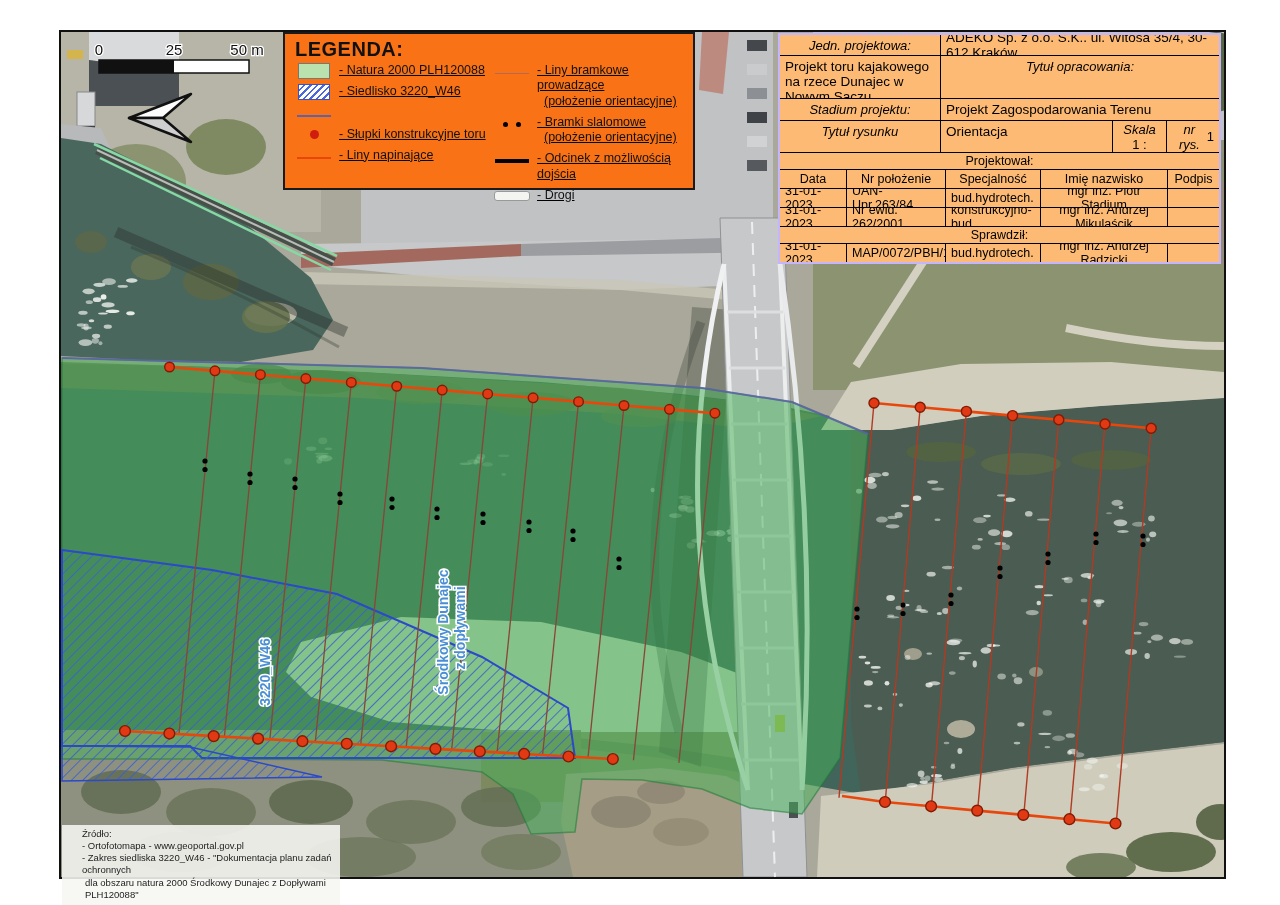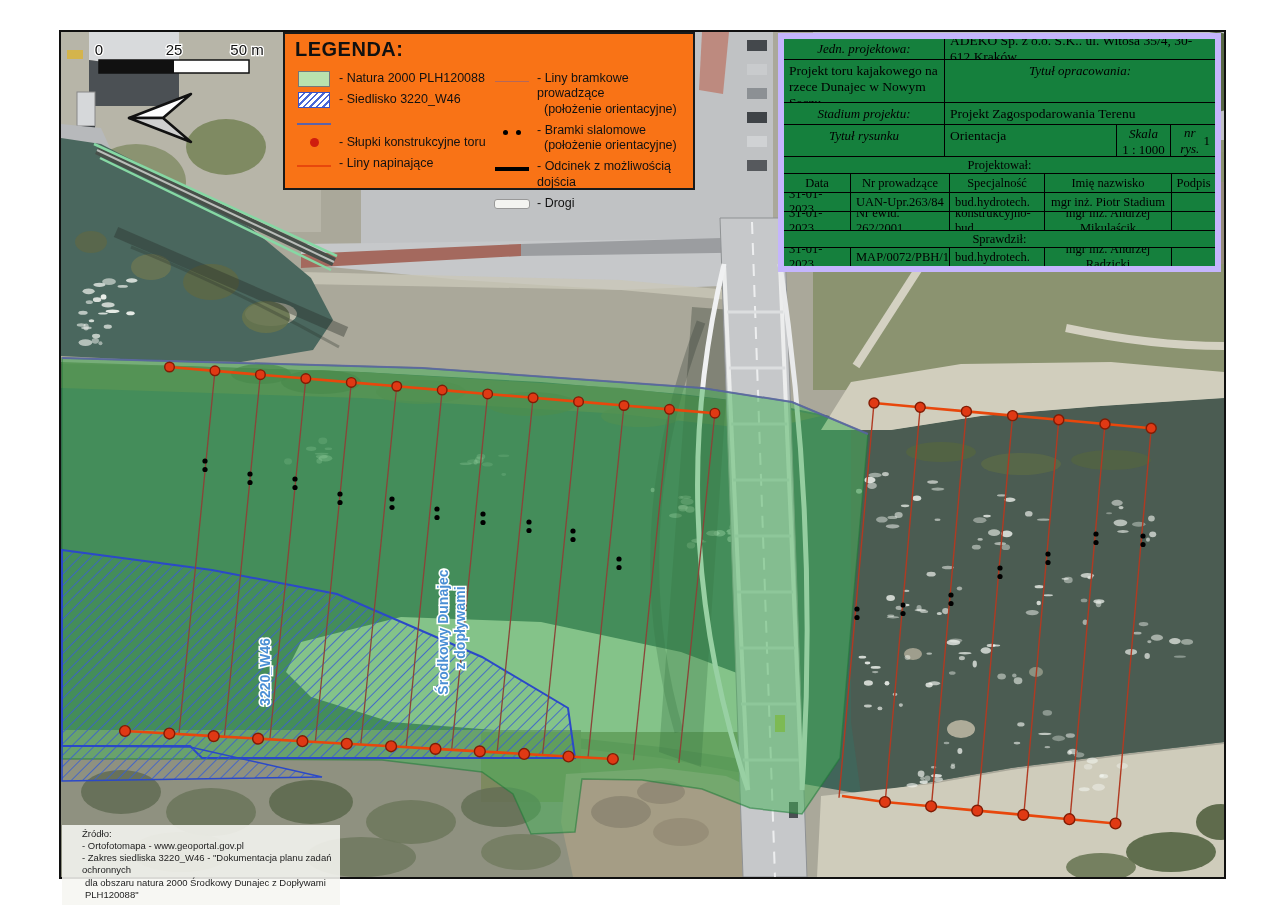--- a/index.html
+++ b/index.html
@@ -6,21 +6,21 @@
   .page{position:relative;width:1280px;height:905px;background:#fff;overflow:hidden;
         font-family:"Liberation Sans",sans-serif;}
   .map-frame{position:absolute;left:59px;top:30px;width:1163px;height:845px;
              border:2px solid #101010;box-sizing:content-box;background:#aaa89a;}
   .map-frame svg{position:absolute;left:0;top:0;width:100%;height:100%;display:block;}
 
   
   .legend{position:absolute;left:283px;top:32px;width:412px;height:158px;background:#f97316;
           border:2px solid #1a1a1a;box-sizing:border-box;padding:4px 8px 2px 10px;z-index:5;}
   .legend-title{font-size:20px;font-weight:bold;color:#111;letter-spacing:.5px;}
-  .legend-cols{display:flex;margin-top:10px;}
+  .legend-cols{display:flex;margin-top:2px;text-decoration:underline;}
   .lcol{width:198px;}
   .rcol{flex:1;}
   .litem{display:flex;align-items:flex-start;margin-bottom:6px;}
   .lswatch{width:38px;flex:0 0 38px;display:flex;justify-content:center;align-items:center;
            height:15px;margin-right:6px;}
   .ltext{font-size:12.5px;color:#111;line-height:1.22;}
   .ltext .l2{display:block;padding-left:7px;}
   .sw-natura{width:30px;height:14px;background:#b9e2ae;border:1px solid #777;}
   .sw-hatch{width:30px;height:14px;border:1.6px solid #3a52c8;
      background:repeating-linear-gradient(135deg,#fff 0 3px,#4a68d6 3px 4.6px);}
@@ -29,23 +29,23 @@
   .sw-orange{width:34px;height:0;border-top:2.5px solid #e8470c;margin-top:6px;}
   .sw-thin{width:34px;height:0;border-top:1.6px solid #b4685a;margin-top:6px;}
   .sw-2dots{display:flex;gap:8px;margin-top:5px;}
   .sw-2dots i{width:5px;height:5px;border-radius:50%;background:#000;}
   .sw-thick{width:34px;height:4px;background:#000;margin-top:5px;}
   .sw-dash{width:36px;height:4px;margin-top:5px;
      background:repeating-linear-gradient(90deg,#000 0 4px,transparent 4px 7px);}
   .sw-road{width:34px;height:8px;background:#f4f4f1;border:1px solid #999;border-radius:3px;margin-top:2px;}
 
   
-  .tblock{position:absolute;left:778px;top:33px;width:443px;background:#15803d;z-index:5;
-          border:6px solid #c4b5fd;box-sizing:border-box;
-          font-family:Liberation Serif, serif;color:#000;}
+  .tblock{position:absolute;left:778px;top:33px;width:443px;background:#fdba74;z-index:5;
+          border:2px solid #c4b5fd;box-sizing:border-box;
+          font-family:Liberation Sans, sans-serif;color:#000;}
   .trow{display:grid;border-top:1px solid #000;}
   .trow:first-child{border-top:none;}
   .tcell{border-left:1px solid #000;padding:1px 5px;display:flex;align-items:center;overflow:hidden;}
   .tcell:first-child{border-left:none;}
   .tlabel{font-style:italic;font-size:13px;justify-content:center;text-align:center;}
   .tval{font-size:13.5px;}
   .tcenter{justify-content:center;text-align:center;}
   .ttop{align-items:flex-start;padding-top:3px;}
   .g1{grid-template-columns:160px 1fr;}
   .g4{grid-template-columns:160px 172px 54px 1fr;}
@@ -602,21 +602,21 @@
       <div class="tcell tlabel" style="justify-content:space-between;padding-top:1px">
         <span>nr rys.</span>
         <span style="font-style:normal;font-size:13px">1</span>
       </div>
     </div>
     <div class="trow" style="height:16px;grid-template-columns:1fr">
       <div class="tcell tval tcenter tsub">Projektował:</div>
     </div>
     <div class="trow gp" style="height:18px">
       <div class="tcell tval tcenter tsub">Data</div>
-      <div class="tcell tval tcenter tsub">Nr prowadzące</div>
+      <div class="tcell tval tcenter tsub">Nr położenie</div>
       <div class="tcell tval tcenter tsub">Specjalność</div>
       <div class="tcell tval tcenter tsub">Imię nazwisko</div>
       <div class="tcell tval tcenter tsub">Podpis</div>
     </div>
     <div class="trow gp" style="height:18px">
       <div class="tcell tval tsub">31-01-2023</div>
       <div class="tcell tval tsub">UAN-Upr.263/84</div>
       <div class="tcell tval tsub">bud.hydrotech.</div>
       <div class="tcell tval tsub tcenter">mgr inż. Piotr Stadium</div>
       <div class="tcell tval tsub"></div>

